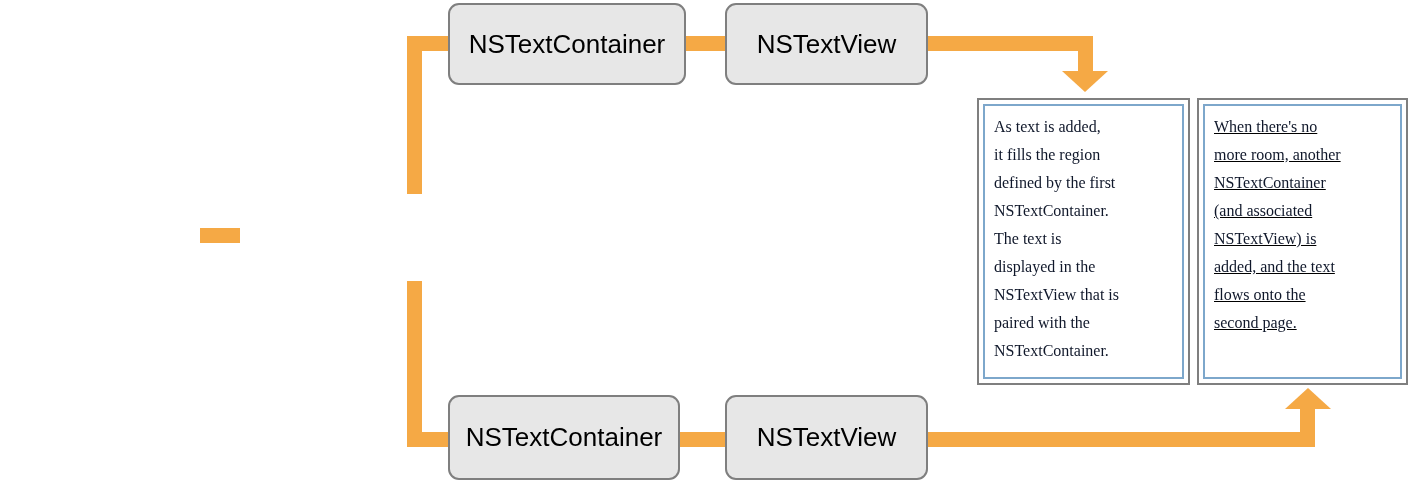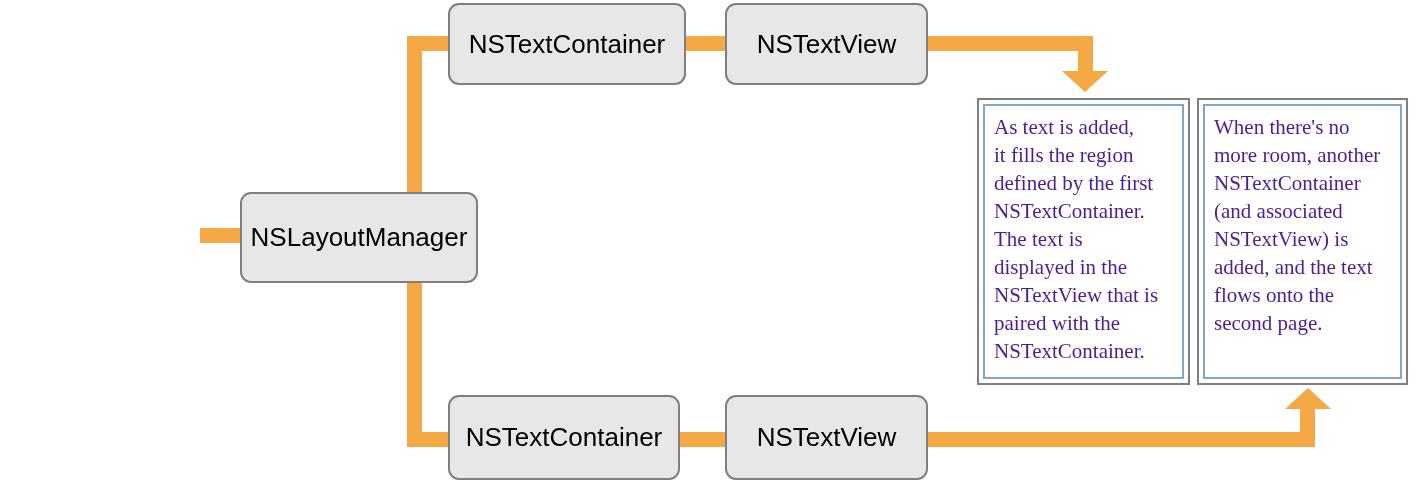--- a/index.html
+++ b/index.html
@@ -52,23 +52,23 @@
     background: #ffffff;
     border: 2px solid var(--page-border, #7F7F7F);
     padding: 4px;
   }
   .page-inner {
     box-sizing: border-box;
     height: 100%;
     border: 2px solid var(--page-inner-border, #7DA7CB);
     padding: 7px 1px 0 9px;
     font-family: "Liberation Serif", serif;
-    font-size: 21px;
+    font-size: 16px;
     line-height: 28px;
-    color: #4c1d95;
+    color: #0f172a;
     white-space: pre-line;
     overflow: hidden;
   }
 </style>
 </head>
 <body>
 
 <div class="canvas">
 
   <div class="conn" style="left:200px; top:228px; width:40px; height:15px;"></div>
@@ -85,23 +85,20 @@
   <div class="conn" style="left:407px; top:281px; width:15px; height:166px;"></div>
   <div class="conn" style="left:407px; top:432px; width:41px; height:15px;"></div>
 
   <div class="conn" style="left:680px; top:432px; width:45px; height:15px;"></div>
 
   <div class="conn" style="left:928px; top:432px; width:387px; height:15px;"></div>
   <div class="conn" style="left:1300px; top:409px; width:15px; height:23px;"></div>
   <div class="arrow-up" style="left:1285px; top:388px;"></div>
 
 
-  <div class="node" style="left:240px; top:192px; width:238px; height:91px;">
-    <span>NSLayoutManager</span>
-  </div>
 
   <div class="node" style="left:448px; top:3px; width:238px; height:82px;">
     <span>NSTextContainer</span>
   </div>
 
   <div class="node" style="left:725px; top:3px; width:203px; height:82px;">
     <span>NSTextView</span>
   </div>
 
   <div class="node" style="left:448px; top:395px; width:232px; height:85px;">
@@ -117,21 +114,21 @@
 it fills the region
 defined by the first
 NSTextContainer.
 The text is
 displayed in the
 NSTextView that is
 paired with the
 NSTextContainer.</div>
   </div>
 
-  <div class="page" style="left:1197px; top:98px; width:211px; height:287px;">
+  <div class="page" style="left:1197px; top:98px; width:211px; height:287px;text-decoration:underline;">
     <div class="page-inner">When there's no
 more room, another
 NSTextContainer
 (and associated
 NSTextView) is
 added, and the text
 flows onto the
 second page.</div>
   </div>
 

